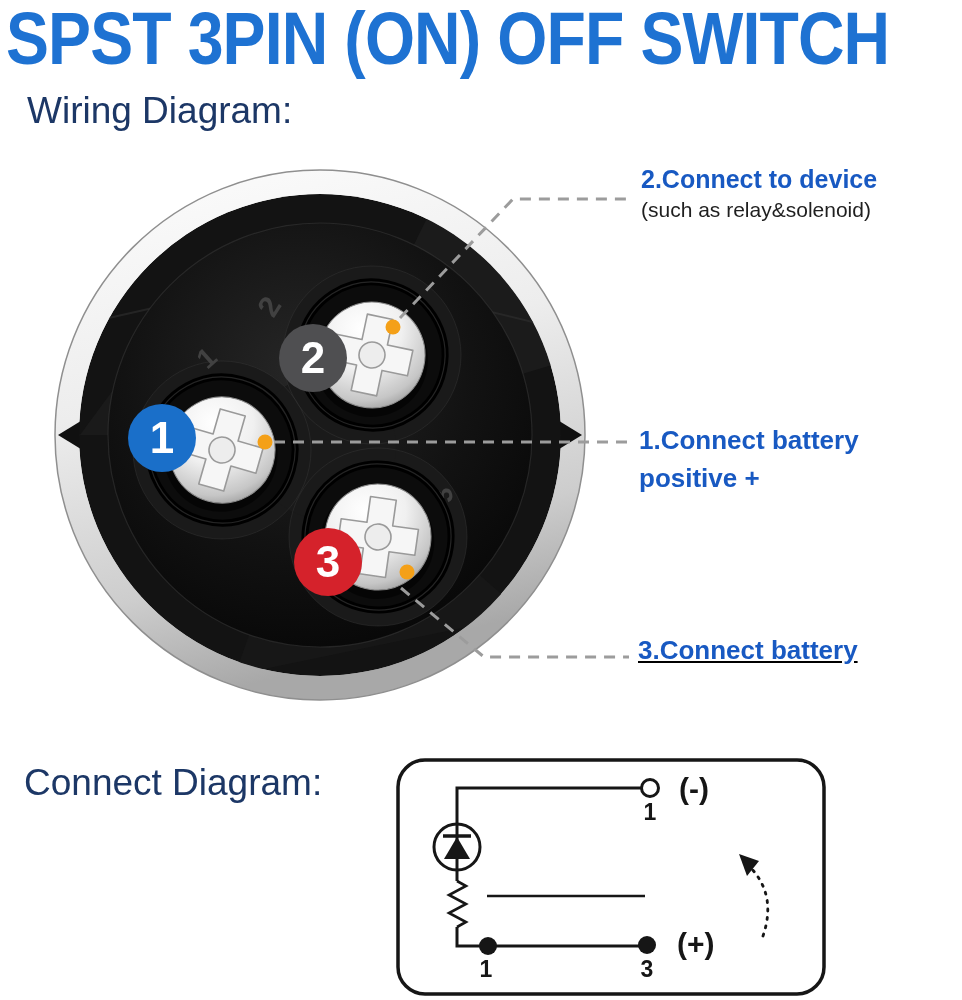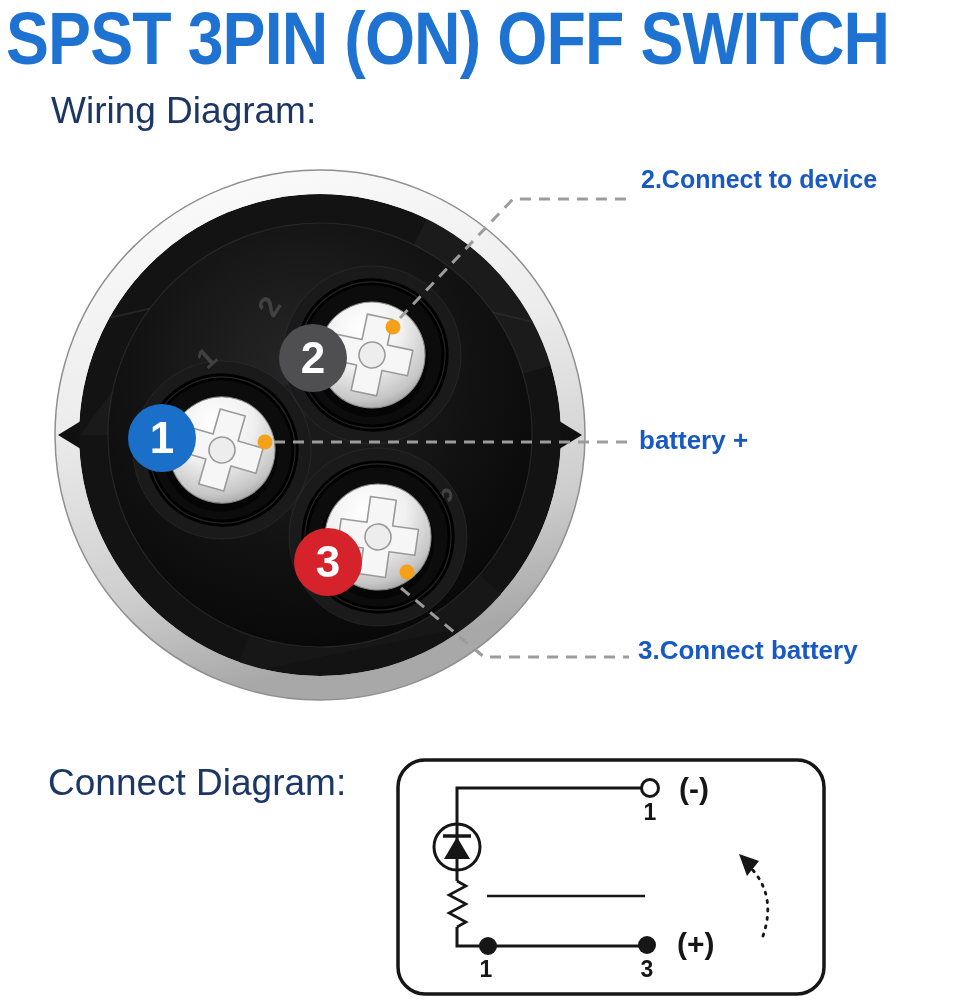--- a/index.html
+++ b/index.html
@@ -12,40 +12,39 @@
   .title {
     position:absolute; left:6px; top:-4px;
     font-size:74px; font-weight:bold; color:#1e72d2;
     letter-spacing:-1px; white-space:nowrap;
     transform:scaleX(0.87); transform-origin:left top;
   }
   .section-heading {
     position:absolute;
     font-size:37px; font-weight:normal; color:#1c3766;
     white-space:nowrap;
-    margin-left:24px;
   }
   .wiring-heading  { left:27px; top:90px; }
   .circuit-heading { left:24px; top:762px; }
 
   .wiring-svg  { position:absolute; left:40px;  top:150px; width:600px; height:570px; }
   .circuit-svg { position:absolute; left:393px; top:753px; width:440px; height:245px; }
 
   .callout { position:absolute; }
   .callout-main {
     font-weight:bold; color:#1859c2; font-size:26px; line-height:38px;
     white-space:nowrap;
   }
   .callout-2 { left:641px; top:164px; }
   .callout-2 .callout-main { font-size:25px; line-height:30px; }
   .callout-sub {
     font-size:21px; color:#1f1f1f; margin-top:4px; white-space:nowrap;
   }
   .callout-1 { left:639px; top:421px; }
-  .callout-3 { left:638px; top:631px; }
+  .callout-3 { left:638px; top:631px;text-decoration:underline; }
 
   text { font-family:"Liberation Sans","DejaVu Sans",sans-serif; }
 </style>
 </head>
 <body>
 
 <div class="page">
 
   <h1 class="title">SPST 3PIN (ON) OFF SWITCH</h1>
 
@@ -137,24 +136,26 @@
       <text x="273" y="223" font-size="44" font-weight="bold" fill="#ffffff" text-anchor="middle">2</text>
     </g>
     <g>
       <circle cx="288" cy="412" r="34" fill="#d5222b"></circle>
       <text x="288" y="427" font-size="44" font-weight="bold" fill="#ffffff" text-anchor="middle">3</text>
     </g>
   </svg>
 
   <div class="callout callout-2">
     <div class="callout-main">2.Connect to device</div>
+    <div class="callout-sub">(such as relay&amp;solenoid)</div>
   </div>
 
   <div class="callout callout-1">
-    <div class="callout-main">battery +</div>
+    <div class="callout-main">1.Connect battery</div>
+    <div class="callout-main">positive +</div>
   </div>
 
   <div class="callout callout-3">
     <div class="callout-main">3.Connect battery</div>
   </div>
 
   <h2 class="section-heading circuit-heading">Connect Diagram:</h2>
 
   <svg class="circuit-svg" viewBox="0 0 440 245">
     <rect x="5" y="7" width="426" height="234" rx="27" fill="#ffffff" stroke="#161616" stroke-width="3.5"></rect>

